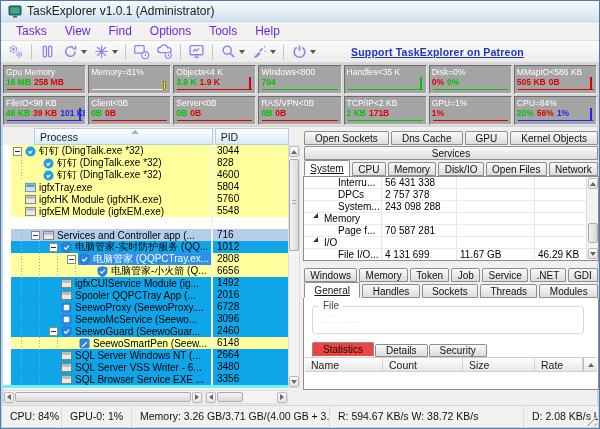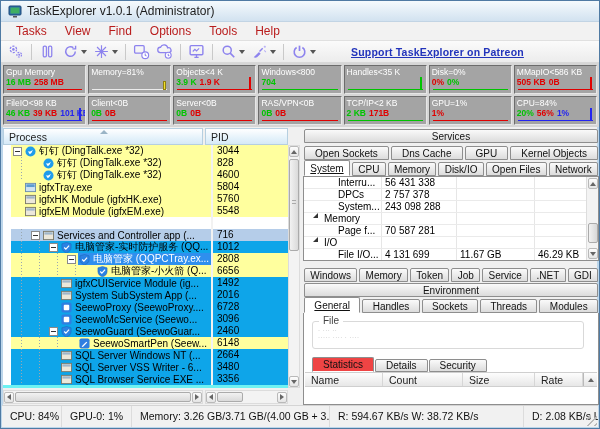--- a/index.html
+++ b/index.html
@@ -6,21 +6,21 @@
   *{box-sizing:border-box;}
   .window{position:relative;width:600px;height:429px;margin:0 auto;
     border:1px solid #4f7aa3;box-shadow:inset 0 0 0 2px #bdd6ea;
     background:#f0f0f0;font-family:"Liberation Sans",sans-serif;overflow:hidden;}
   
   .titlebar{position:absolute;top:0;left:0;right:0;height:21px;display:flex;align-items:center;gap:5px;
     padding-left:7px;background:linear-gradient(#f5fafd,#d2e2f0);border-bottom:1px solid #c2d4e4;}
   .titlebar .title{font-size:12px;color:#1c1c1c;}
   .menubar{position:absolute;top:21px;left:0;right:0;height:19px;background:#f2f2f2;
     border-bottom:1px solid #e0e0e0;display:flex;align-items:center;padding-left:6px;}
-  .menu-item{font-size:12px;color:#b91c1c;padding:0 9px;line-height:19px;}
+  .menu-item{font-size:12px;color:#6d28d9;padding:0 9px;line-height:19px;}
   .toolbar{position:absolute;top:40px;left:0;right:0;height:22px;display:flex;align-items:center;
     background:linear-gradient(#fbfbfb,#ececec);border-bottom:1px solid #d8d8d8;padding-left:3px;}
   .tbtn{height:20px;display:flex;align-items:center;padding:0 3px;}
   .tbtn svg{width:17px;height:17px;}
   .dd{width:0;height:0;border-left:3px solid transparent;border-right:3px solid transparent;
     border-top:4px solid #555;margin-left:2px;}
   .tsep{width:1px;height:16px;background:#c9c9c9;margin:0 4px;}
   .patreon{position:absolute;top:45px;left:350px;font-size:10.5px;color:#2233bb;
     text-decoration:underline;font-weight:bold;letter-spacing:.2px;}
   
@@ -34,21 +34,21 @@
   .c-g{color:#00c400;} .c-r{color:#e00000;} .c-b{color:#2424f0;}
   .mline{position:absolute;left:3px;right:3px;bottom:3px;height:1px;}
   .mspike{position:absolute;right:4px;bottom:3px;width:2px;height:13px;}
   .mmark{position:absolute;right:4px;bottom:3px;width:3px;height:9px;background:#f0e030;border:1px solid #908010;}
   .l-r{background:#e00000;} .l-g{background:#00c400;} .l-b{background:#2424f0;} .l-w{background:#ececec;}
   
   .proc{position:absolute;left:2px;top:127px;width:297px;height:276px;}
   .phead{display:flex;height:17px;font-size:10.5px;color:#222;}
   .ph-cell{background:linear-gradient(#ffffff,#e7f3fb 55%,#d6e9f7);border:1px solid #b6cfe0;
     display:flex;align-items:center;padding-left:5px;position:relative;}
-  .ph-process{width:200px;} .ph-gap{width:2px;background:#f0f0f0;} .ph-pid{width:83px;}
+  .ph-process{width:200px;margin-left:31px;} .ph-gap{width:2px;background:#f0f0f0;} .ph-pid{width:83px;}
   .ph-corner{width:12px;background:#f0f0f0;}
   .sortmark{position:absolute;top:1px;left:96px;width:0;height:0;border-left:4px solid transparent;
     border-right:4px solid transparent;border-bottom:4px solid #9ab4c6;}
   .prows{height:243px;overflow:hidden;background:#fff;}
   .prow{display:flex;height:12px;padding-left:8px;}
   .pname{width:200px;display:flex;align-items:center;overflow:hidden;white-space:nowrap;
     font-size:10px;color:#000;}
   .pgap{width:2px;background:#f2f2f2;}
   .ppid{width:83px;font-size:10px;color:#000;padding-left:4px;line-height:12px;overflow:hidden;}
   .bg-yellow{background:#ffff9e;} .bg-cyan{background:#0ea5e9;} .bg-pink{background:#fb8af5;margin-top:12px;} .bg-blue{background:#b5cde9;}
@@ -533,21 +533,21 @@
           <div class="pname bg-cyan">
             <span class="guide"></span>
             <span class="guide"></span>
             <span class="slot"></span>
             <span class="ticon">
               <svg width="11" height="11" viewBox="0 0 12 12">
                 <rect x=".5" y="1.5" width="11" height="9" fill="#ece8da" stroke="#7a7a6a"></rect>
                 <rect x="1.5" y="2.5" width="9" height="2.5" fill="#9fb6c9"></rect>
               </svg>
             </span>
-            <span class="plabel">System SubSystem App (...</span>
+            <span class="plabel">Spooler QQPCTray App (...</span>
           </div>
           <div class="pgap"></div>
           <div class="ppid bg-cyan">2016</div>
         </div>
         <div class="prow">
           <div class="pname bg-cyan">
             <span class="guide"></span>
             <span class="guide"></span>
             <span class="slot"></span>
             <span class="ticon">
@@ -689,29 +689,29 @@
       <div class="hthumb"></div>
       <div class="htrack"></div>
       <div class="sbtn">
           <i class="tri-rt"></i>
         </div>
     </div>
     <div class="hcorner"></div>
   </div>
 
   <div class="rtop">
-    <div class="tabrow mid">
-      <div class="tab wide">Services</div>
-    </div>
     <div class="tabrow" id="rtop-tabs1">
         <div class="tab">Open Sockets</div>
         <div class="tab">Dns Cache</div>
         <div class="tab">GPU</div>
         <div class="tab">Kernel Objects</div>
       </div>
+    <div class="tabrow mid">
+      <div class="tab wide">Services</div>
+    </div>
     <div class="tabrow sub" id="rtop-tabs2">
         <div class="tab active">System</div>
         <div class="tab">CPU</div>
         <div class="tab">Memory</div>
         <div class="tab">Disk/IO</div>
         <div class="tab">Open Files</div>
         <div class="tab">Network</div>
       </div>
     <div class="stable" id="stable">
         <div class="gridv" style="left: 77px;"></div>
@@ -762,23 +762,20 @@
   <div class="rbot">
     <div class="tabrow" id="rbot-tabs1">
         <div class="tab">Windows</div>
         <div class="tab">Memory</div>
         <div class="tab">Token</div>
         <div class="tab">Job</div>
         <div class="tab">Service</div>
         <div class="tab">.NET</div>
         <div class="tab">GDI</div>
       </div>
-    <div class="tabrow mid">
-      <div class="tab wide">Environment</div>
-    </div>
     <div class="tabrow sub" id="rbot-tabs2">
         <div class="tab active">General</div>
         <div class="tab">Handles</div>
         <div class="tab">Sockets</div>
         <div class="tab">Threads</div>
         <div class="tab">Modules</div>
       </div>
     <div class="gcontent">
       <div class="groupbox">
         <span class="glabel">File</span>

